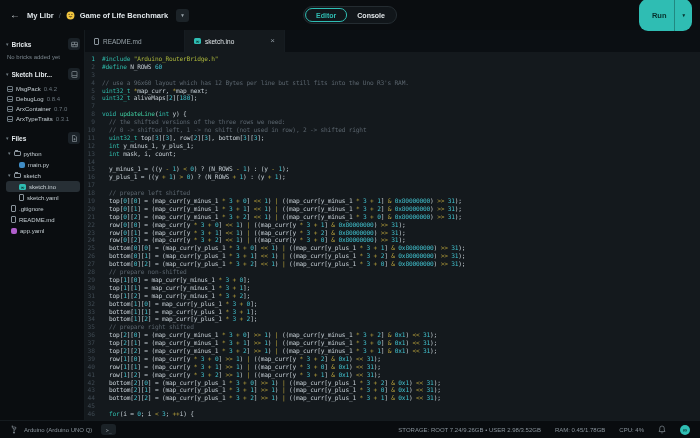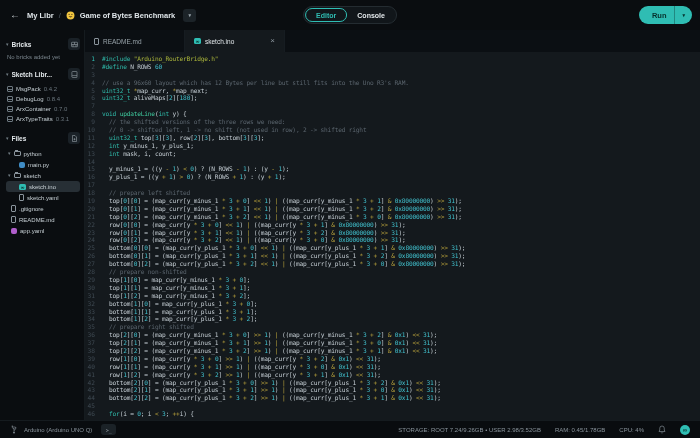--- a/index.html
+++ b/index.html
@@ -9,21 +9,21 @@
 
   
   .topbar{height:30px;display:flex;align-items:center;padding:0 10px;position:relative;background:var(--panel-bg)}
   .tb-left{display:flex;align-items:center;gap:5px;font-size:7.5px;font-weight:bold}
   .back{color:#cfd6da;font-size:10px;margin-right:2px;line-height:1}
   .crumb-sep{color:#55606a;font-weight:normal}
   .menu-btn{width:13px;height:13px;background:#1c2328;border-radius:3px;display:flex;align-items:center;justify-content:center;color:#97a1a8;font-size:5px;margin-left:3px}
   .toggle{position:absolute;left:50%;top:50%;transform:translate(-50%,-50%);display:flex;align-items:center;background:#11161a;border:1px solid #242c31;border-radius:10px;padding:1px;height:18px}
   .tg{font-size:7px;padding:0 10px;height:14px;display:flex;align-items:center;border-radius:8px;color:#e4e9ec;font-weight:bold}
   .tg.active{color:var(--accent);border:1px solid var(--accent)}
-  .run{position:absolute;right:8px;top:50%;transform:translateY(-50%);background:var(--accent);color:#06302c;font-size:7.5px;font-weight:bold;height:18px;border-radius:9px;display:flex;align-items:center;overflow:hidden}
+  .run{position:absolute;right:8px;top:50%;transform:translateY(-50%);background:var(--accent);color:#06302c;font-size:7.5px;font-weight:bold;height:32px;border-radius:9px;display:flex;align-items:center;overflow:hidden}
   .run-label{padding:0 8px 0 13px}
   .run-caret{border-left:1px solid rgba(0,0,0,.28);padding:0 7px;font-size:5px;height:100%;display:flex;align-items:center}
 
   
   .bodyrow{display:flex;height:390px}
 
   
   .sidebar{width:85px;flex:none;padding:6px 4px 0 6px;background:var(--panel-bg);border-right:1px solid #151b1f;overflow:hidden}
   .sec-head{display:flex;align-items:center;gap:3px;margin:8px 0 4px 0}
   .sec-head.first{margin-top:2px}
@@ -82,21 +82,21 @@
     <span>My Libr</span>
     <span class="crumb-sep">/</span>
     <span class="emoji">
       <svg width="9" height="9" viewBox="0 0 16 16">
           <circle cx="8" cy="8" r="7" fill="#f2c640"></circle>
           <circle cx="5.5" cy="6" r="1.1" fill="#59401a"></circle>
           <circle cx="10.5" cy="6" r="1.1" fill="#59401a"></circle>
           <path d="M4.5 9.3a4 4 0 0 0 7 0z" fill="#59401a"></path>
         </svg>
     </span>
-    <span>Game of Bytes Benchmark</span>
+    <span>Game of Life Benchmark</span>
     <span class="menu-btn">
       <span>▾</span>
     </span>
   </div>
   <div class="toggle">
     <span class="tg active">Editor</span>
     <span class="tg">Console</span>
   </div>
   <div class="run">
     <span class="run-label">Run</span>

